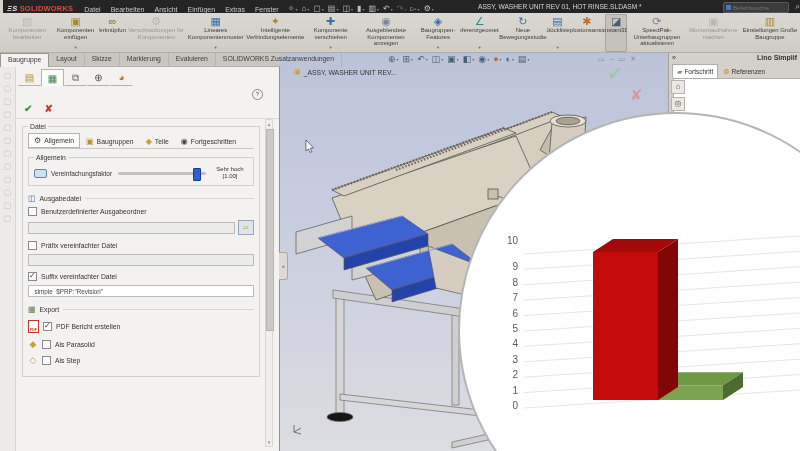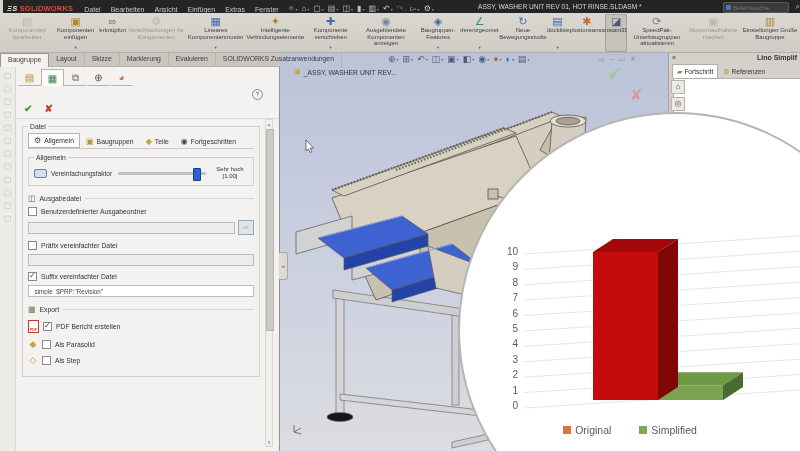--- a/index.html
+++ b/index.html
@@ -597,49 +597,38 @@
       <div class="ytick" style="top: 400px;">0</div>
       <div class="ytick" style="top: 384.6px;">1</div>
       <div class="ytick" style="top: 369.2px;">2</div>
       <div class="ytick" style="top: 353.8px;">3</div>
       <div class="ytick" style="top: 338.4px;">4</div>
       <div class="ytick" style="top: 323px;">5</div>
       <div class="ytick" style="top: 307.6px;">6</div>
       <div class="ytick" style="top: 292.2px;">7</div>
       <div class="ytick" style="top: 276.8px;">8</div>
       <div class="ytick" style="top: 261.4px;">9</div>
-      <div class="ytick" style="top: 246px;">10</div>
+      <div class="ytick" style="top: 235px;">10</div>
     </div>
   <svg id="chart-svg" width="800" height="451" viewBox="0 0 800 451">
       <line x1="524" y1="408" x2="814" y2="389" stroke="#e6e6e6" stroke-width="1"></line>
       <line x1="524" y1="392.6" x2="814" y2="373.6" stroke="#e6e6e6" stroke-width="1"></line>
       <line x1="524" y1="377.2" x2="814" y2="358.2" stroke="#e6e6e6" stroke-width="1"></line>
       <line x1="524" y1="361.8" x2="814" y2="342.8" stroke="#e6e6e6" stroke-width="1"></line>
       <line x1="524" y1="346.4" x2="814" y2="327.4" stroke="#e6e6e6" stroke-width="1"></line>
       <line x1="524" y1="331" x2="814" y2="312" stroke="#e6e6e6" stroke-width="1"></line>
       <line x1="524" y1="315.6" x2="814" y2="296.6" stroke="#e6e6e6" stroke-width="1"></line>
       <line x1="524" y1="300.2" x2="814" y2="281.2" stroke="#e6e6e6" stroke-width="1"></line>
       <line x1="524" y1="284.8" x2="814" y2="265.8" stroke="#e6e6e6" stroke-width="1"></line>
       <line x1="524" y1="269.4" x2="814" y2="250.39999999999998" stroke="#e6e6e6" stroke-width="1"></line>
       <line x1="524" y1="254" x2="814" y2="235" stroke="#e6e6e6" stroke-width="1"></line>
       <polygon points="658,385.2 678,372.2 743,372.2 723,385.2" fill="#6e9a45"></polygon>
       <polygon points="723,385.2 743,372.2 743,387 723,400" fill="#4c6b31"></polygon>
       <polygon points="658,385.2 723,385.2 723,400 658,400" fill="#7ca450"></polygon>
       <polygon points="593,252 613,239 678,239 658,252" fill="#a30909"></polygon>
       <polygon points="658,252 678,239 678,387 658,400" fill="#820606"></polygon>
       <polygon points="593,252 658,252 658,400 593,400" fill="#c30b0b"></polygon>
     </svg>
-  <div class="legend">
-
-  <span class="litem">
-        <span class="sw" style="background: rgb(224, 118, 47);"></span>
-        <span>Original</span>
-      </span>
-      <span class="litem">
-        <span class="sw" style="background: rgb(123, 171, 78);"></span>
-        <span>Simplified</span>
-      </span>
-    </div>
 
   <svg id="cursor-svg" width="800" height="451" viewBox="0 0 800 451">
     <polygon points="306,140 306,151 308.5,148.8 310,152.5 311.8,151.6 310.2,148 313.5,148" fill="#ffffff" stroke="#222" stroke-width="0.6"></polygon>
   </svg>
 </div>
 
 </body></html>

